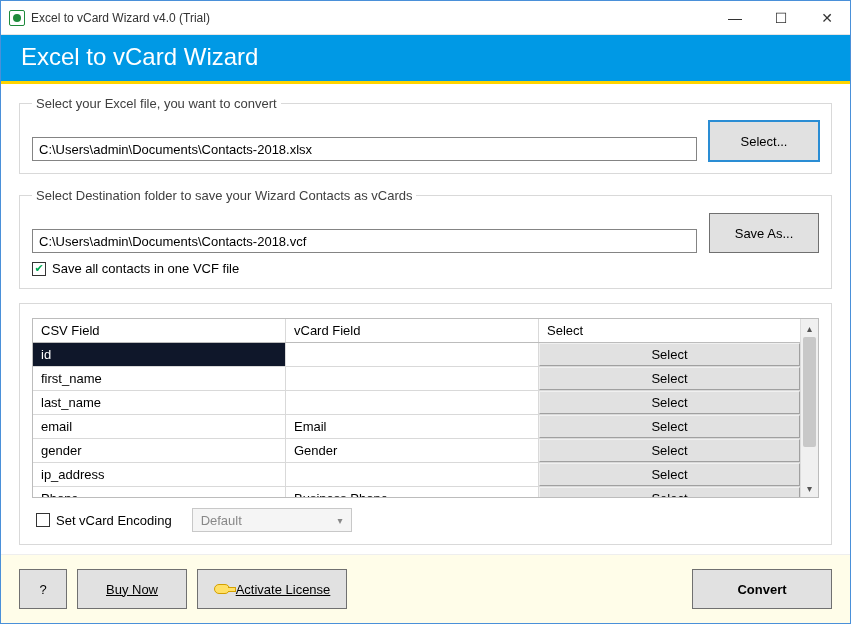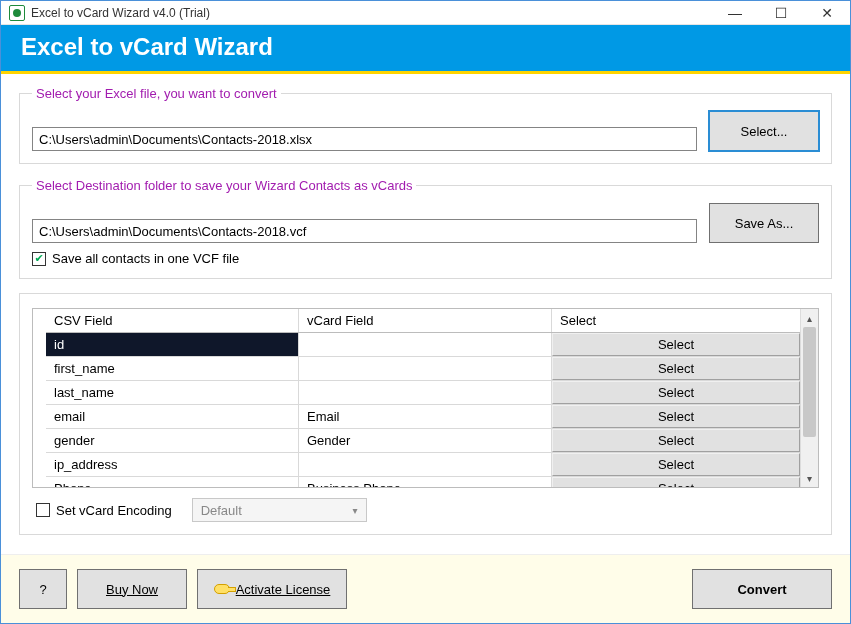--- a/index.html
+++ b/index.html
@@ -7,21 +7,21 @@
     margin: 0;
     font-family: "Segoe UI", Tahoma, sans-serif;
     font-size: 13px;
     background: #fff;
     width: 851px;
     height: 624px;
     overflow: hidden;
     border: 1px solid #4a90d9;
   }
   .titlebar {
-    height: 24px;
+    height: 34px;
     background: #fff;
     display: flex;
     align-items: center;
     padding-left: 8px;
     border-bottom: 1px solid #e5e5e5;
   }
   .titlebar .app-icon {
     width: 16px; height: 16px;
     background: #fff;
     border: 1px solid #1e8a3b;
@@ -38,29 +38,29 @@
     width: 46px; height: 100%;
     display: flex; align-items: center; justify-content: center;
     font-size: 14px; color: #333;
   }
   .banner {
     background: #0099e5;
     color: #fff;
     padding: 8px 20px 10px 20px;
     border-bottom: 3px solid #ffd400;
   }
-  .banner h1 { margin: 0; font-size: 24px; font-weight: 700; }
+  .banner h1 { margin: 0; font-size: 24px; font-weight: 400; }
   .banner .copy { font-size: 12px; margin-top: 2px; opacity: .95; }
   .canvas { padding: 12px 18px 0 18px; background: #fff; }
   fieldset {
     border: 1px solid #d9d9d9;
     margin: 0 0 14px 0;
     padding: 10px 12px 12px 12px;
   }
-  legend { color: #a21caf; font-size: 13px; padding: 0 4px; }
+  legend { color: #404040; font-size: 13px; padding: 0 4px; }
   .row { display: flex; align-items: flex-end; gap: 12px; }
   .path-input {
     flex: 1;
     height: 24px;
     border: 1px solid #848484;
     padding: 2px 6px;
     font-size: 13px;
     background: #fff;
     color: #000;
   }
@@ -85,21 +85,21 @@
     font-size: 11px; line-height: 1; color: #0a5;
   }
   .chk.unchecked { color: transparent; }
 
   .table-wrap {
     border: 1px solid #bcbcbc;
     height: 180px;
     display: flex;
     margin-top: 4px;
   }
-  .table-body { flex: 1; overflow: hidden; margin-left: 13px; }
+  .table-body { flex: 1; overflow: hidden; }
   .trow { display: flex; height: 24px; border-bottom: 1px solid #d9d9d9; }
   .trow.header { background: #fff; border-bottom: 1px solid #bcbcbc; font-weight: 400; }
   .tcell { border-right: 1px solid #d9d9d9; padding: 3px 8px; display:flex; align-items:center; overflow:hidden; white-space:nowrap; }
   .c1 { width: 253px; }
   .c2 { width: 253px; }
   .c3 { flex: 1; padding: 0; justify-content: center; border-right: none;}
   .trow.header .c3 { padding: 3px 8px; justify-content: flex-start;}
   .trow.selected .c1 { background: #0f172a; color: #fff; }
   .select-btn {
     width: 100%; height: 100%;
@@ -114,21 +114,21 @@
     width: 18px; background: #f0f0f0;
     display: flex; flex-direction: column;
     border-left: 1px solid #dcdcdc;
   }
   .sb-btn { height: 18px; display:flex; align-items:center; justify-content:center; font-size:10px; color:#555; background:#f0f0f0; }
   .sb-track { flex:1; position:relative; }
   .sb-thumb { position:absolute; left:2px; right:2px; top:0; height:110px; background:#c8c8c8; border-radius:2px; }
 
   .enc-row { display:flex; align-items:center; gap: 20px; margin: 10px 0 0 4px; }
   .combo {
-    width: 175px; height: 24px;
+    width: 160px; height: 24px;
     border: 1px solid #c8c8c8;
     background: #f5f5f5;
     color: #888;
     display:flex; align-items:center; justify-content:space-between;
     padding: 0 8px;
     font-size: 13px;
   }
   .combo .caret { font-size: 10px; color:#888; }
 
   .bottombar {

